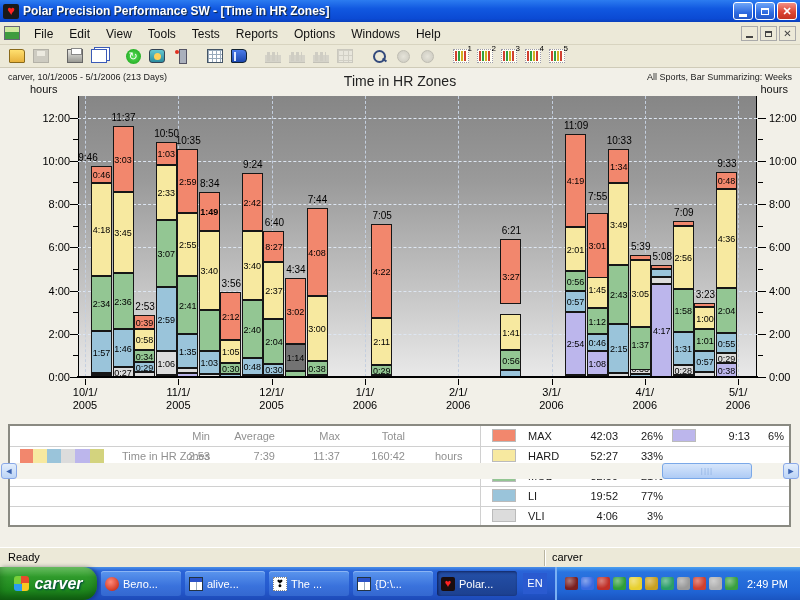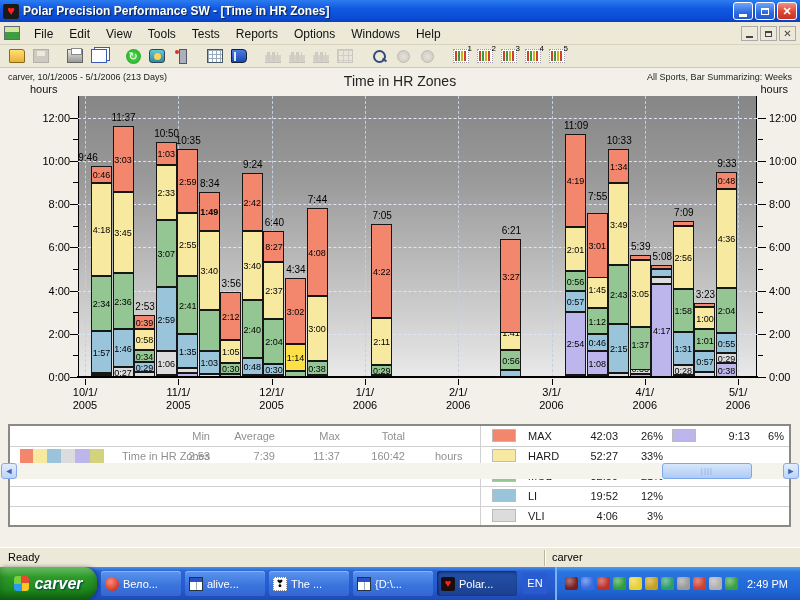--- a/index.html
+++ b/index.html
@@ -471,21 +471,21 @@
         <div class="seglbl" style="top: 17px;">2:04</div>
       </div>
       <div class="seg abs" style="left: 263.4px; top: 194px; width: 21px; height: 57px; background: rgb(247, 233, 160);">
         <div class="seglbl" style="top: 23px;">2:37</div>
       </div>
       <div class="seg abs" style="left: 263.4px; top: 163px; width: 21px; height: 31px; background: rgb(242, 135, 109);">
         <div class="seglbl" style="top: 10px;">8:27</div>
       </div>
       <div class="totlbl abs" style="left: 251.4px; top: 149px;">6:40</div>
       <div class="seg abs" style="left: 284.95px; top: 303px; width: 21px; height: 6px; background: rgb(147, 198, 147);"></div>
-      <div class="seg abs" style="left: 284.95px; top: 276px; width: 21px; height: 27px; background: #fde047;">
+      <div class="seg abs" style="left: 284.95px; top: 276px; width: 21px; height: 27px; background: #737373;">
         <div class="seglbl" style="top: 8px;">1:14</div>
       </div>
       <div class="seg abs" style="left: 284.95px; top: 210px; width: 21px; height: 66px; background: rgb(242, 135, 109);">
         <div class="seglbl" style="top: 27.5px;">3:02</div>
       </div>
       <div class="totlbl abs" style="left: 272.95px; top: 196px;">4:34</div>
       <div class="seg abs" style="left: 306.5px; top: 307px; width: 21px; height: 2px; background: rgb(220, 220, 220);"></div>
       <div class="seg abs" style="left: 306.5px; top: 293px; width: 21px; height: 14px; background: rgb(147, 198, 147);">
         <div class="seglbl" style="top: 1.5px;">0:38</div>
       </div>
@@ -507,21 +507,21 @@
         <div class="seglbl" style="top: 41.5px;">4:22</div>
       </div>
       <div class="totlbl abs" style="left: 359.15px; top: 142px;">7:05</div>
       <div class="seg abs" style="left: 500.45px; top: 302px; width: 21px; height: 7px; background: rgb(154, 196, 218);"></div>
       <div class="seg abs" style="left: 500.45px; top: 282px; width: 21px; height: 20px; background: rgb(147, 198, 147);">
         <div class="seglbl" style="top: 4.5px;">0:56</div>
       </div>
       <div class="seg abs" style="left: 500.45px; top: 246px; width: 21px; height: 36px; background: rgb(247, 233, 160);">
         <div class="seglbl" style="top: 12.5px;">1:41</div>
       </div>
-      <div class="seg abs" style="left: 500.45px; top: 171px; width: 21px; height: 94px; background: rgb(242, 135, 109);">
+      <div class="seg abs" style="left: 500.45px; top: 171px; width: 21px; height: 65px; background: rgb(242, 135, 109);">
         <div class="seglbl" style="top: 32px;">3:27</div>
       </div>
       <div class="totlbl abs" style="left: 488.45px; top: 157px;">6:21</div>
       <div class="seg abs" style="left: 565.1px; top: 307px; width: 21px; height: 2px; background: rgb(220, 220, 220);"></div>
       <div class="seg abs" style="left: 565.1px; top: 244px; width: 21px; height: 63px; background: rgb(188, 182, 236);">
         <div class="seglbl" style="top: 26px;">2:54</div>
       </div>
       <div class="seg abs" style="left: 565.1px; top: 223px; width: 21px; height: 21px; background: rgb(154, 196, 218);">
         <div class="seglbl" style="top: 5px;">0:57</div>
       </div>
@@ -659,21 +659,21 @@
       <div class="t-black" style="top: 24px; left: 518px;">HARD</div>
       <div class="t-black" style="top: 24px; left: 560px; width: 48px; text-align: right;">52:27</div>
       <div class="t-black" style="top: 24px; left: 615px; width: 38px; text-align: right;">33%</div>
       <div class="sw" style="left: 482px; top: 43px; background: rgb(147, 198, 147);"></div>
       <div class="t-black" style="top: 44px; left: 518px;">MOD</div>
       <div class="t-black" style="top: 44px; left: 560px; width: 48px; text-align: right;">32:59</div>
       <div class="t-black" style="top: 44px; left: 615px; width: 38px; text-align: right;">21%</div>
       <div class="sw" style="left: 482px; top: 63px; background: rgb(154, 196, 218);"></div>
       <div class="t-black" style="top: 64px; left: 518px;">LI</div>
       <div class="t-black" style="top: 64px; left: 560px; width: 48px; text-align: right;">19:52</div>
-      <div class="t-black" style="top: 64px; left: 615px; width: 38px; text-align: right;">12%</div>
+      <div class="t-black" style="top: 64px; left: 615px; width: 38px; text-align: right;">77%</div>
       <div class="sw" style="left: 482px; top: 83px; background: rgb(220, 220, 220);"></div>
       <div class="t-black" style="top: 84px; left: 518px;">VLI</div>
       <div class="t-black" style="top: 84px; left: 560px; width: 48px; text-align: right;">4:06</div>
       <div class="t-black" style="top: 84px; left: 615px; width: 38px; text-align: right;">3%</div>
       <div class="sw" style="left: 662px; top: 3px; background: rgb(188, 182, 236);"></div>
       <div class="t-black" style="top: 4px; left: 698px; width: 42px; text-align: right;">9:13</div>
       <div class="t-black" style="top: 4px; left: 742px; width: 32px; text-align: right;">6%</div>
     </div>
 </div>
 

